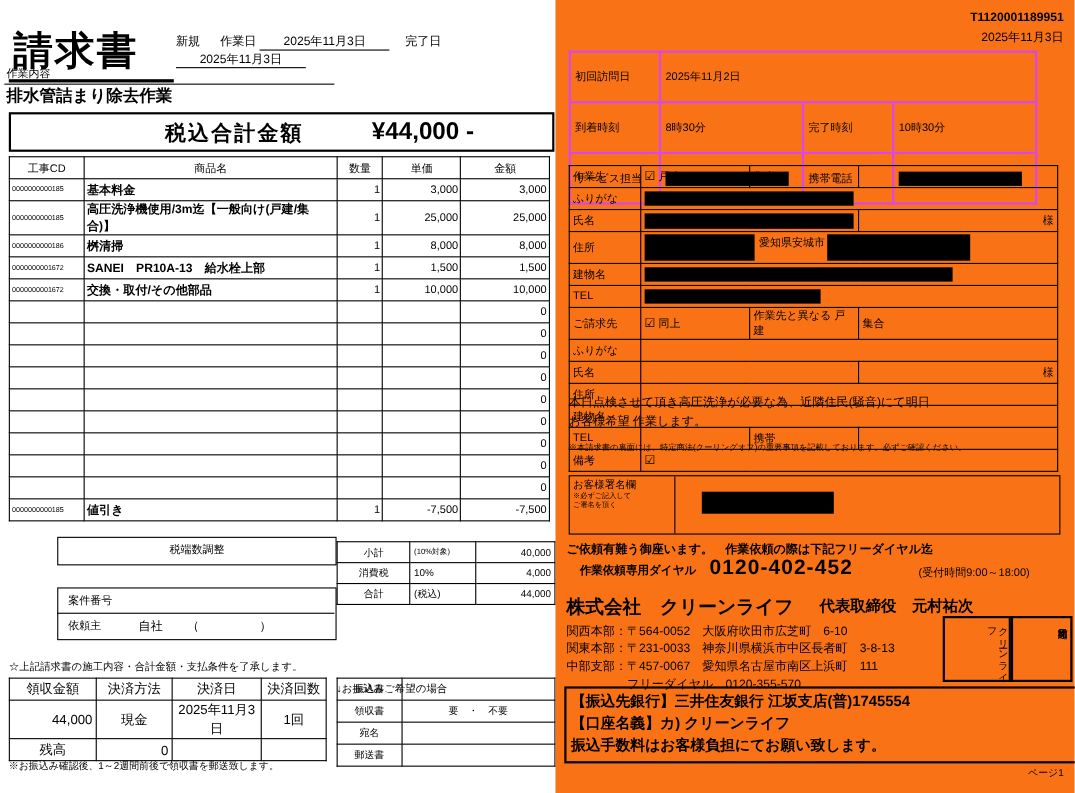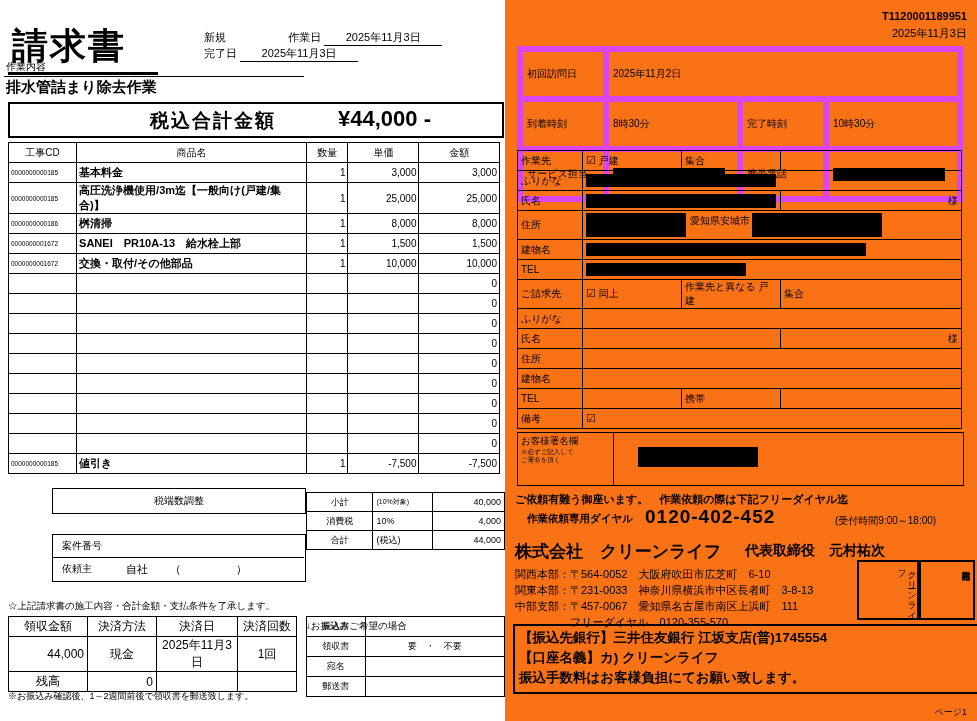--- a/index.html
+++ b/index.html
@@ -15,21 +15,21 @@
   .blk{background:#000;display:inline-block;vertical-align:middle;}
   
   .left{position:absolute;left:0;top:0;width:505px;height:721px;background:#fff;}
   .title{
     position:absolute;left:12px;top:22px;
     font-size:36px;font-weight:bold;letter-spacing:2px;
     font-family:"DejaVu Sans", sans-serif;
   }
   .title-underline{position:absolute;left:8px;top:72px;width:150px;height:3px;background:#000;}
   .hdr-row{position:absolute;left:160px;top:30px;font-size:11px;}
-  .hdr-row span.lbl{display:inline-block;margin-left:44px;}
+  .hdr-row span.lbl{display:inline-block;}
   .ul{border-bottom:1px solid #000;display:inline-block;text-align:center;}
   .worklabel{position:absolute;left:6px;top:60px;font-size:10px;}
   .workline{position:absolute;left:4px;top:76px;width:300px;border-bottom:1px solid #000;}
   .workval{position:absolute;left:6px;top:78px;font-size:15px;font-weight:bold;}
   .total-box{position:absolute;left:8px;top:102px;width:492px;height:32px;border:2px solid #000;}
   .total-label{position:absolute;left:150px;top:108px;font-size:19px;font-weight:bold;letter-spacing:2px;}
   .total-value{position:absolute;left:338px;top:106px;font-size:22px;font-weight:bold;}
 
   table.items{position:absolute;left:8px;top:142px;border-collapse:collapse;width:492px;
     font-size:10px;}
@@ -65,21 +65,21 @@
   table.rec td{border:1px solid #000;height:19px;padding:0 3px;}
   .r1{width:54px;text-align:center;}.r2{width:138px;text-align:center;}
   .footnote{position:absolute;left:8px;top:690px;font-size:9px;}
 
   
   .right{position:absolute;left:505px;top:0;width:472px;height:721px;background:#f97316;}
   .regno{position:absolute;right:10px;top:10px;font-size:11px;font-weight:bold;text-align:right;}
   .regdate{position:absolute;right:10px;top:26px;font-size:11px;text-align:right;}
 
   table.visit{position:absolute;left:12px;top:46px;border-collapse:collapse;font-size:10px;}
-  table.visit td{border:6px solid #d946ef;height:20px;padding:12px 4px;}
+  table.visit td{border:2px solid #d946ef;height:20px;padding:12px 4px;}
   .v1{width:72px;}.v2{width:120px;}.v3{width:72px;}.v4{width:120px;}
 
   table.cust{position:absolute;left:12px;top:150px;border-collapse:collapse;font-size:10px;width:445px;}
   table.cust td{border:1px solid #000;height:19px;padding:0 3px;}
   .k{width:58px;}
   .remark-box{position:absolute;left:12px;top:358px;width:445px;height:72px;}
   .sign-box{position:absolute;left:12px;top:432px;width:445px;height:52px;border:1px solid #000;}
 
   .bottomtxt{position:absolute;left:10px;top:492px;font-size:11px;font-weight:bold;}
   .dial-lbl{position:absolute;left:22px;top:512px;font-size:10.5px;font-weight:bold;}
@@ -87,21 +87,21 @@
   .dial-hours{position:absolute;left:330px;top:514px;font-size:10px;}
   .company{position:absolute;left:10px;top:540px;font-size:17px;font-weight:bold;}
   .ceo{position:absolute;left:240px;top:542px;font-size:14px;font-weight:bold;}
   .addr{position:absolute;left:10px;top:566px;font-size:11px;line-height:16px;}
   .stamp{position:absolute;left:352px;top:560px;width:56px;height:52px;border:2px solid #000;
      font-size:9px;line-height:10px;writing-mode:vertical-rl;padding:2px;letter-spacing:0px;}
   .stamp2{position:absolute;left:412px;top:560px;width:50px;height:52px;border:2px solid #000;
      font-size:9px;line-height:10px;writing-mode:vertical-rl;padding:2px;}
   .bankbox{position:absolute;left:8px;top:624px;width:456px;height:62px;border:2px solid #000;
      font-size:13.5px;line-height:20px;padding:2px 4px;font-weight:bold;}
-  .pageno{position:absolute;right:10px;bottom:2px;font-size:9px;}
+  .pageno{position:absolute;right:10px;bottom:12px;font-size:9px;}
   .chk{font-size:11px;}
 </style>
 </head>
 <body>
 
 <div class="page">
 
   <div class="left">
 
     <div class="title">請求書</div>
@@ -408,20 +408,25 @@
         <td>携帯</td>
         <td></td>
       </tr>
       <tr>
         <td class="k">備考</td>
         <td colspan="3"><span class="chk">☑</span></td>
       </tr>
     </tbody>
       </table>
 
+    <div class="remark-box" style="font-size:11px;line-height:17px;">
+      <div>本日点検させて頂き高圧洗浄が必要な為、近隣住民(騒音)にて明日</div>
+      <div>お客様希望 作業します。</div>
+      <div style="font-size:7.5px;margin-top:6px">※本請求書の裏面には、特定商法(クーリングオフ)の重要事項を記載しております。必ずご確認ください。</div>
+    </div>
 
     <div class="sign-box">
       <div style="float:left;width:96px;border-right:1px solid #000;height:52px;font-size:9.5px;padding:2px 3px;box-sizing:border-box;">
         <div>お客様署名欄</div>
         <div style="font-size:6.5px;line-height:8px;white-space:pre-line">※必ずご記入して
 ご署名を頂く</div>
       </div>
       <div style="margin-left:96px;height:52px;position:relative">
         <span class="blk" style="width:120px;height:20px;position:absolute;left:24px;top:14px"></span>
       </div>

